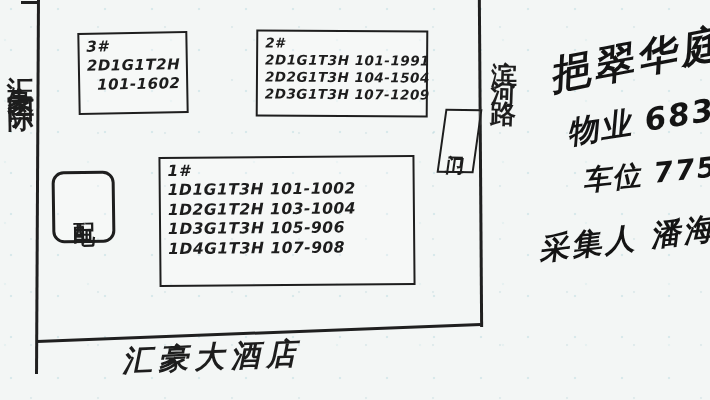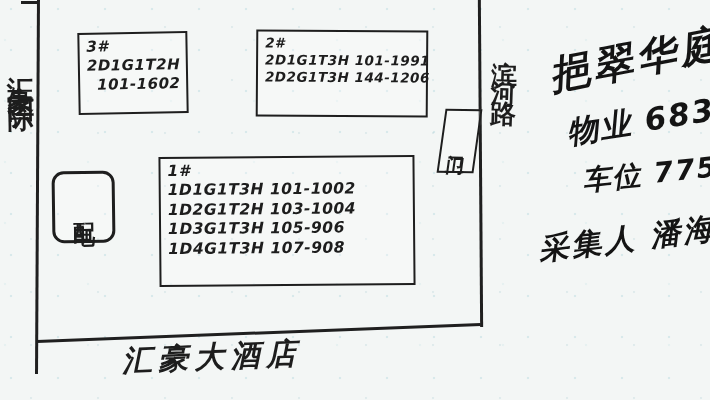--- a/index.html
+++ b/index.html
@@ -65,21 +65,22 @@
 
   <div class="sketchbox hand b3">
     <div class="bline">3#</div>
     <div class="bline">2D1G1T2H</div>
     <div class="bline" style="padding-left:10px;">101-1602</div>
   </div>
 
   <div class="sketchbox hand b2">
     <div class="bline">2#</div>
     <div class="bline">2D1G1T3H 101-1991</div>
-    <div class="bline">2D2G1T3H 144-1206</div>
+    <div class="bline">2D2G1T3H 104-1504</div>
+    <div class="bline">2D3G1T3H 107-1209</div>
   </div>
 
   <div class="sketchbox hand b1">
     <div class="bline">1#</div>
     <div class="bline">1D1G1T3H 101-1002</div>
     <div class="bline">1D2G1T2H 103-1004</div>
     <div class="bline">1D3G1T3H 105-906</div>
     <div class="bline">1D4G1T3H 107-908</div>
   </div>
 

